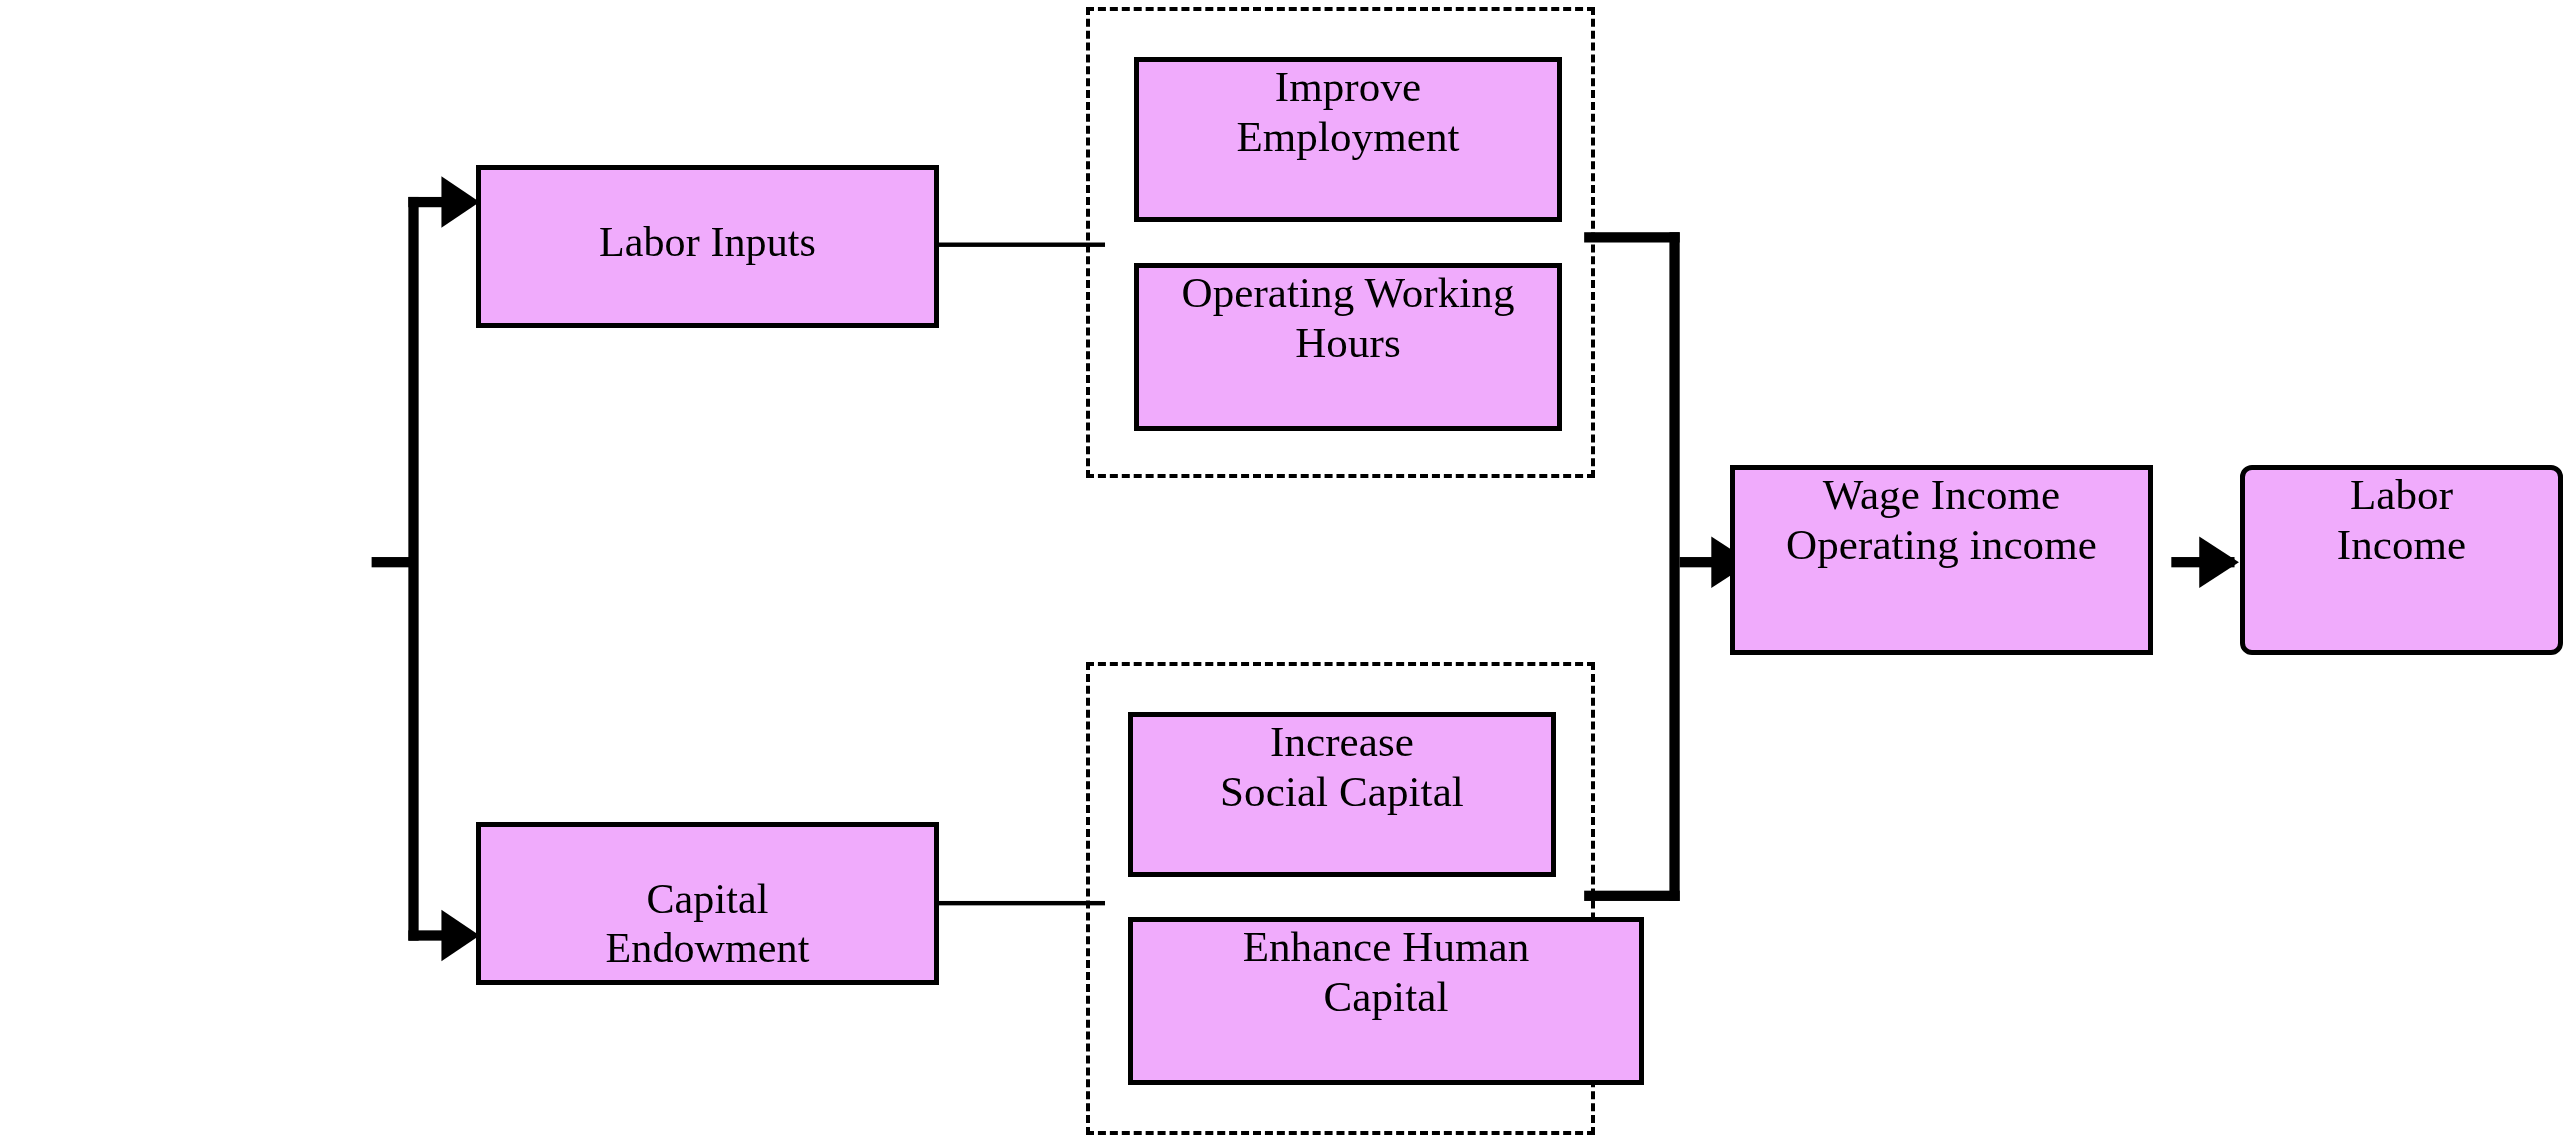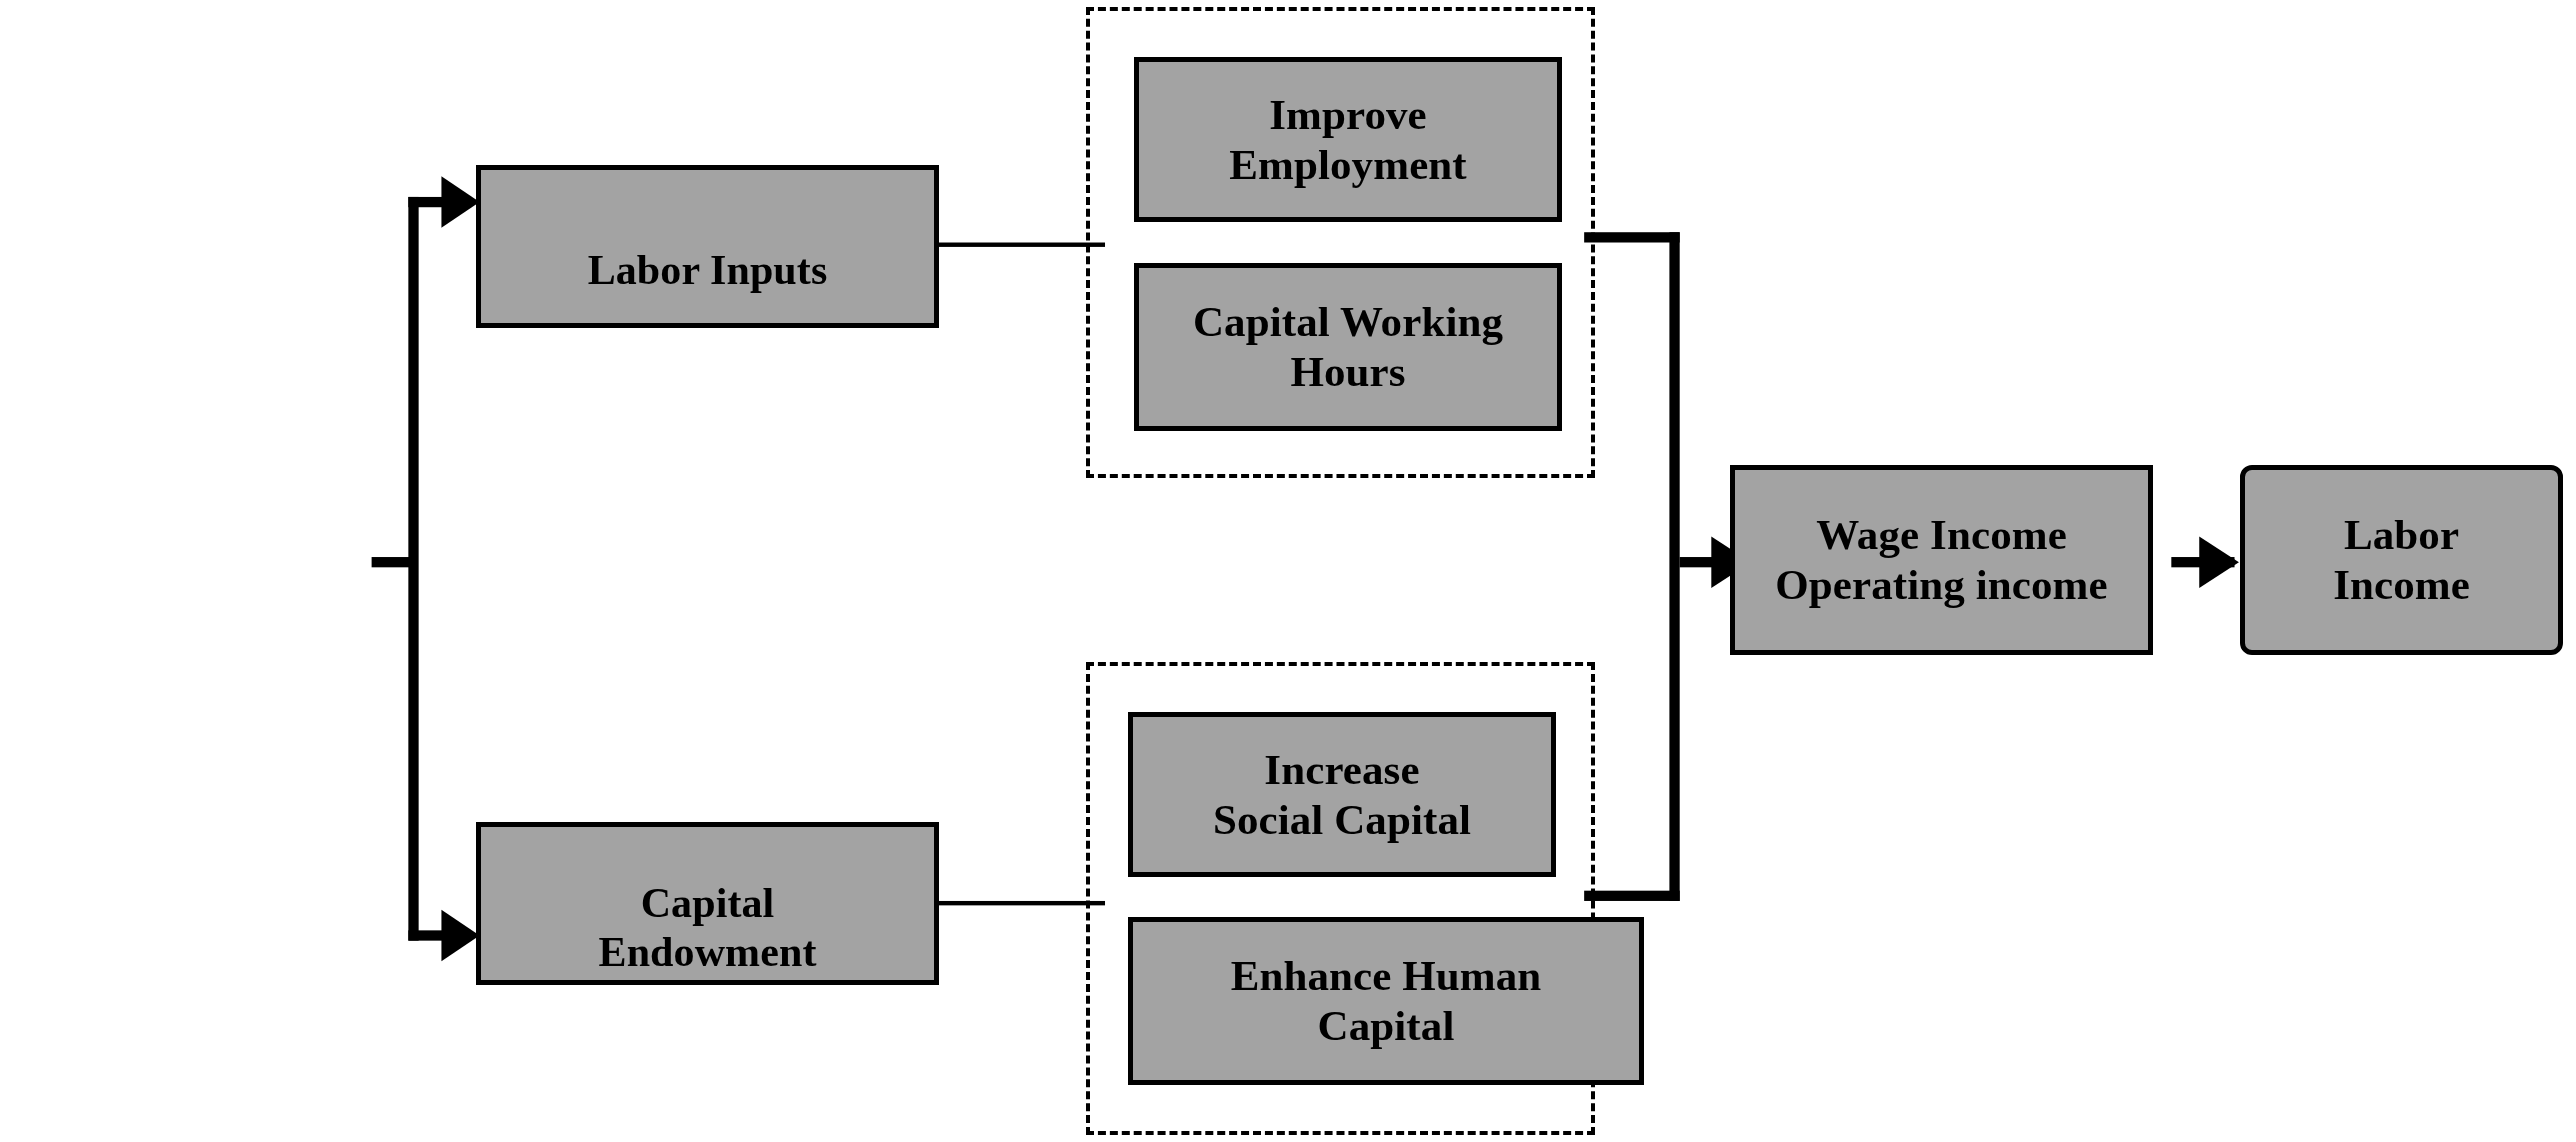--- a/index.html
+++ b/index.html
@@ -20,27 +20,25 @@
   svg.canvas {
     position: absolute;
     inset: 0;
     width: 2576px;
     height: 1142px;
     display: block;
   }
   .node-box {
     position: absolute;
     box-sizing: border-box;
-    background: #a3a3a3;
+    background: #f0abfc;
     border: 5.1px solid #000000;
     display: flex;
-    align-items: center;
     justify-content: center;
     text-align: center;
-    font-weight: bold;
   }
   .node-label {
     font-family: "Liberation Serif", "DejaVu Serif", serif;
     color: #000000;
     line-height: 1.16;
     white-space: pre-line;
     letter-spacing: 0.1px;
   }
   .group-dashed {
     position: absolute;
@@ -102,21 +100,21 @@
     <span class="node-label sz-lg">Capital
 Endowment</span>
   </div>
 
   <div class="node-box" style="left:1134px; top:57px; width:428px; height:165px;">
     <span class="node-label sz-md">Improve
 Employment</span>
   </div>
 
   <div class="node-box" style="left:1134px; top:263px; width:428px; height:168px;">
-    <span class="node-label sz-md">Capital Working
+    <span class="node-label sz-md">Operating Working
 Hours</span>
   </div>
 
   <div class="node-box" style="left:1128px; top:712px; width:428px; height:165px;">
     <span class="node-label sz-md">Increase
 Social Capital</span>
   </div>
 
   <div class="node-box" style="left:1128px; top:917px; width:516px; height:168px;">
     <span class="node-label sz-md">Enhance Human

